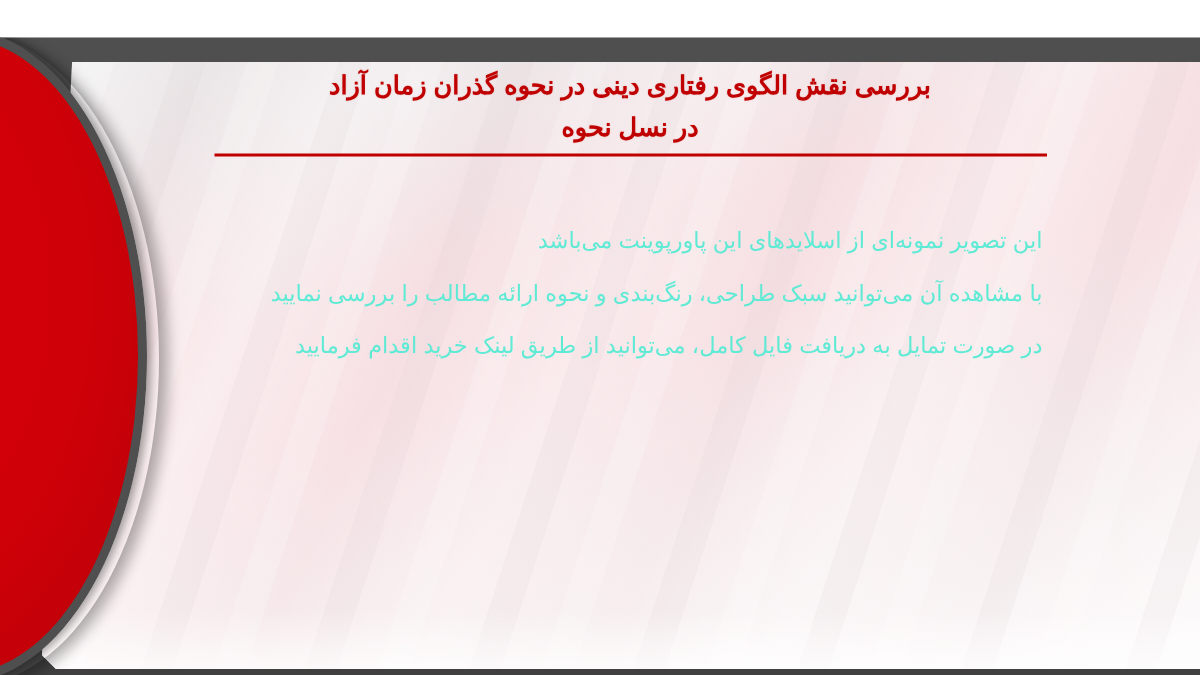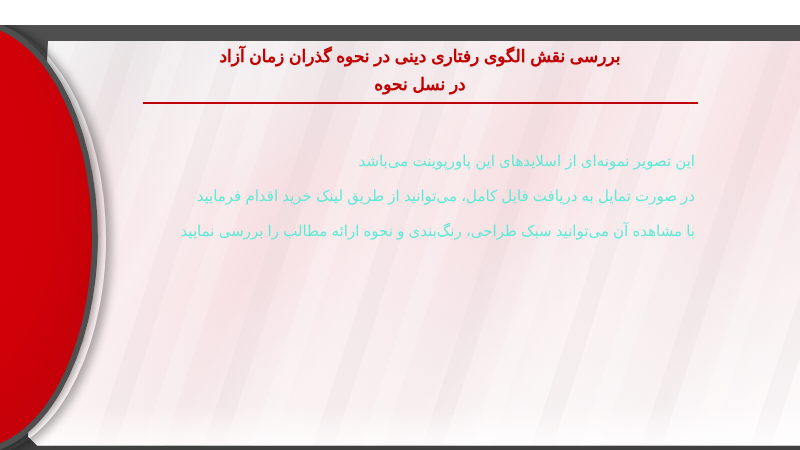--- a/index.html
+++ b/index.html
@@ -164,17 +164,17 @@
   <div class="red-ellipse"></div>
 
   <div class="title-block">
     <div class="title-line">بررسی نقش الگوی رفتاری دینی در نحوه گذران زمان آزاد</div>
     <div class="title-line">در نسل نحوه</div>
     <div class="title-rule"></div>
   </div>
 
   <div class="body-block">
     <div class="body-line indent-1">این تصویر نمونه‌ای از اسلایدهای این پاورپوینت می‌باشد</div>
+    <div class="body-line indent-2">با مشاهده آن می‌توانید سبک طراحی، رنگ‌بندی و نحوه ارائه مطالب را بررسی نمایید</div>
     <div class="body-line indent-3">در صورت تمایل به دریافت فایل کامل، می‌توانید از طریق لینک خرید اقدام فرمایید</div>
-    <div class="body-line indent-2">با مشاهده آن می‌توانید سبک طراحی، رنگ‌بندی و نحوه ارائه مطالب را بررسی نمایید</div>
   </div>
 
 </div>
 
 </body></html>

